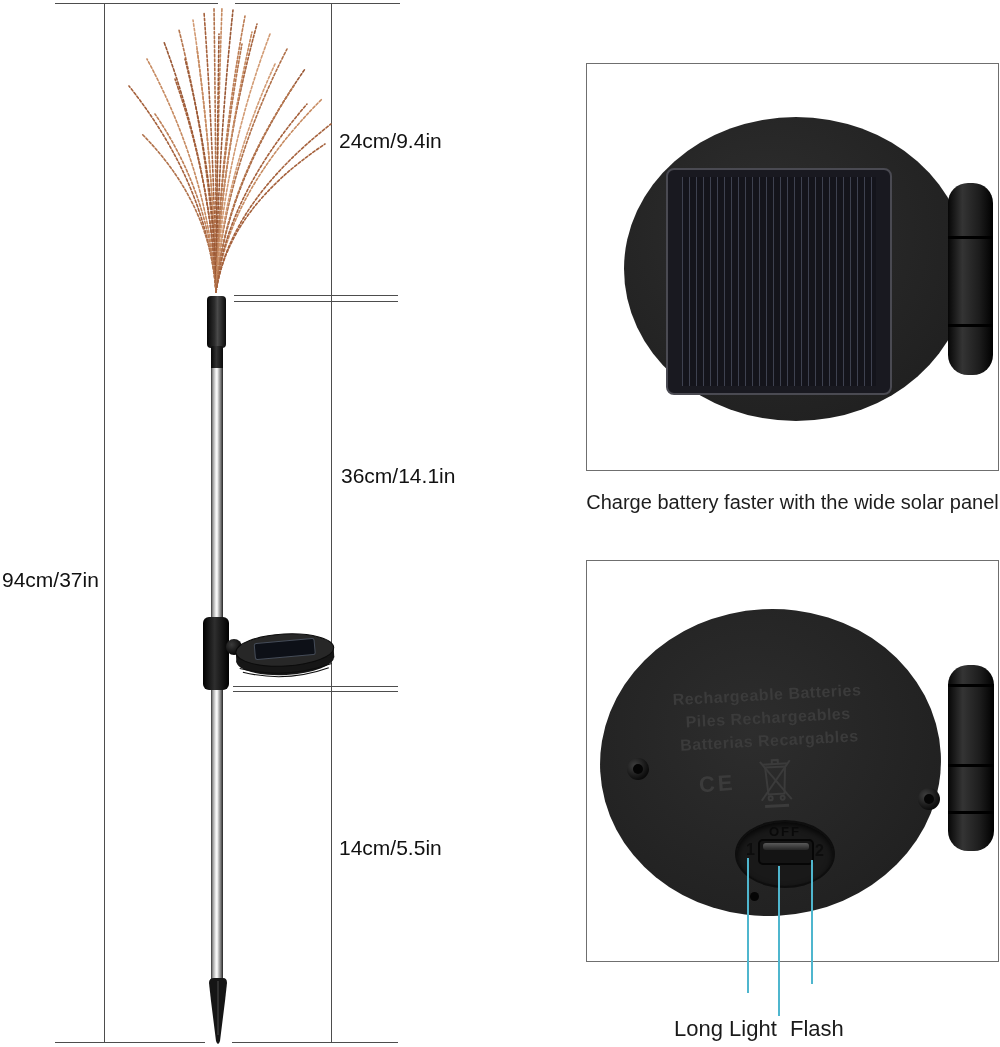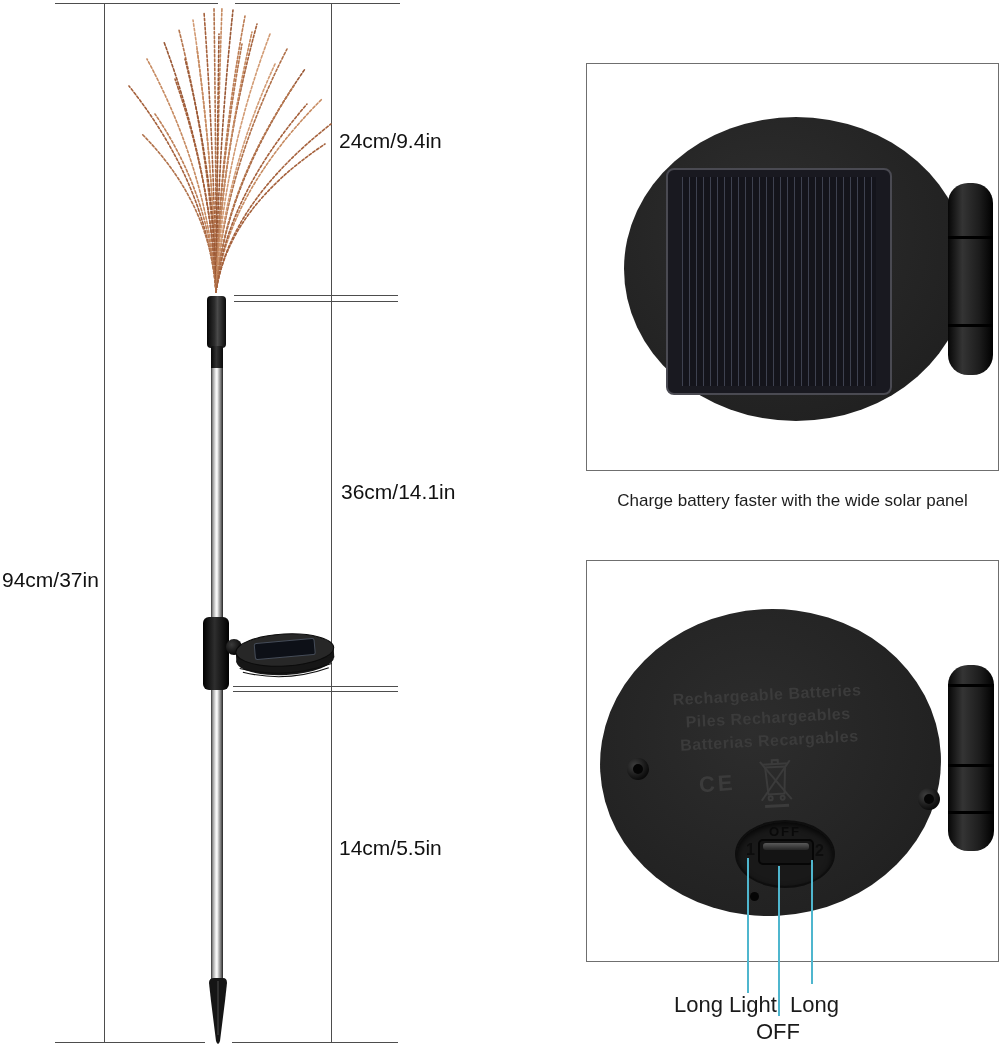--- a/index.html
+++ b/index.html
@@ -9,21 +9,21 @@
   .dim{position:absolute;background:#4d4d4d;}
   .vline{width:1px;}
   .hline{height:1px;}
   .dimlabel{position:absolute;font-size:21px;color:#111;white-space:nowrap;}
   .photo-frame{position:absolute;border:1px solid #6f6f6f;background:#fff;}
   .oval{position:absolute;border-radius:50%;}
   .hinge{position:absolute;border-radius:20px;
          background:linear-gradient(90deg,#060606,#343434 32%,#1c1c1c 70%,#000);}
   .hinge .seam{position:absolute;left:0;right:0;height:3px;background:#000;}
   .callout-line{position:absolute;width:2px;}
-  .callout-label{position:absolute;font-size:22px;color:#1a1a1a;white-space:nowrap;}
+  .callout-label{position:absolute;font-size:22px;color:#1a1a1a;white-space:nowrap;margin-top:24px;}
   .screw{position:absolute;width:22px;height:22px;border-radius:50%;
          background:radial-gradient(circle at 35% 35%, #3f3f3f, #0b0b0b 72%);}
   .screw::after{content:"";position:absolute;left:6px;top:6px;width:10px;height:10px;
          border-radius:50%;background:#050505;}
   .engraving{color:#3b3b3b;font-weight:bold;}
 </style>
 </head>
 <body>
 
 <div class="canvas">
@@ -34,21 +34,21 @@
   <div class="dim hline" style="left:235px;top:3px;width:165px"></div>
   <div class="dim hline" style="left:234px;top:295px;width:164px"></div>
   <div class="dim hline" style="left:234px;top:301px;width:164px"></div>
   <div class="dim hline" style="left:233px;top:686px;width:165px"></div>
   <div class="dim hline" style="left:233px;top:691px;width:165px"></div>
   <div class="dim hline" style="left:55px;top:1042px;width:150px"></div>
   <div class="dim hline" style="left:232px;top:1042px;width:166px"></div>
 
   <div class="dimlabel" style="left:2px;top:568px">94cm/37in</div>
   <div class="dimlabel" style="left:339px;top:129px">24cm/9.4in</div>
-  <div class="dimlabel" style="left:341px;top:480px">36cm/14.1in</div>
+  <div class="dimlabel" style="left:341px;top:464px">36cm/14.1in</div>
   <div class="dimlabel" style="left:339px;top:836px">14cm/5.5in</div>
 
   <svg class="abs" style="left:100px;top:4px" width="235" height="290" viewBox="0 0 235 290">
     <g fill="none" stroke-linecap="round" stroke-width="1.6" stroke-dasharray="2.6,2">
       <path d="M116,288 Q107,180 29,82" stroke="#a5613c"></path>
       <path d="M116,288 Q109,170 47,55" stroke="#c68a60"></path>
       <path d="M116,288 Q111,165 64,38" stroke="#9a5835"></path>
       <path d="M116,288 Q112,158 79,26" stroke="#b5764e"></path>
       <path d="M116,288 Q113,150 93,16" stroke="#d29b74"></path>
       <path d="M116,288 Q114,145 104,8" stroke="#a5613c"></path>
@@ -112,21 +112,21 @@
     <div class="abs" style="left:79px;top:104px;width:222px;height:223px;border-radius:8px;
          background:#191920;border:2px solid #4a4a52">
       <div class="abs" style="left:14px;top:7px;right:14px;bottom:7px;background:#14141b;
            background-image:repeating-linear-gradient(90deg, rgba(150,160,190,0.32) 0px, rgba(150,160,190,0.32) 1px, transparent 1px, transparent 7px)"></div>
     </div>
     <div class="hinge" style="left:361px;top:119px;width:45px;height:192px">
       <div class="seam" style="top:53px"></div>
       <div class="seam" style="top:141px"></div>
     </div>
   </div>
-  <div class="abs" style="left:586px;top:491px;width:413px;text-align:center;font-size:17px;color:#1d1d1d">Charge battery faster with the wide solar panel</div>
+  <div class="abs" style="left:586px;top:491px;width:413px;text-align:center;font-size:20px;color:#1d1d1d">Charge battery faster with the wide solar panel</div>
 
   <div class="abs" style="left:586px;top:560px;width:414px;height:487px">
     <div class="photo-frame" style="left:0;top:0;width:411px;height:400px;border-color:#6f6f6f">
       <div class="oval" style="left:13px;top:48px;width:341px;height:307px;transform:rotate(-3deg);
            background:radial-gradient(ellipse at 45% 40%, #2d2d2d 0%, #252525 50%, #1d1d1d 100%)">
         <div class="abs engraving" style="left:0;right:0;top:74px;text-align:center;font-size:16px;
              line-height:23px;letter-spacing:0.5px">
           <div>Rechargeable Batteries</div>
           <div>Piles Rechargeables</div>
           <div>Batterias Recargables</div>
@@ -170,17 +170,17 @@
         <div class="seam" style="top:99px"></div>
         <div class="seam" style="top:146px"></div>
       </div>
     </div>
 
     <div class="callout-line" style="left:161px;top:298px;height:135px;background:#4fb6ce"></div>
     <div class="callout-line" style="left:192px;top:306px;height:150px;background:#4fb6ce"></div>
     <div class="callout-line" style="left:225px;top:300px;height:124px;background:#4fb6ce"></div>
 
     <div class="callout-label" style="left:88px;top:432px">Long Light</div>
-    <div class="callout-label" style="left:204px;top:432px">Long</div>
+    <div class="callout-label" style="left:204px;top:432px">Flash</div>
     <div class="callout-label" style="left:170px;top:459px">OFF</div>
   </div>
 
 </div>
 
 </body></html>

